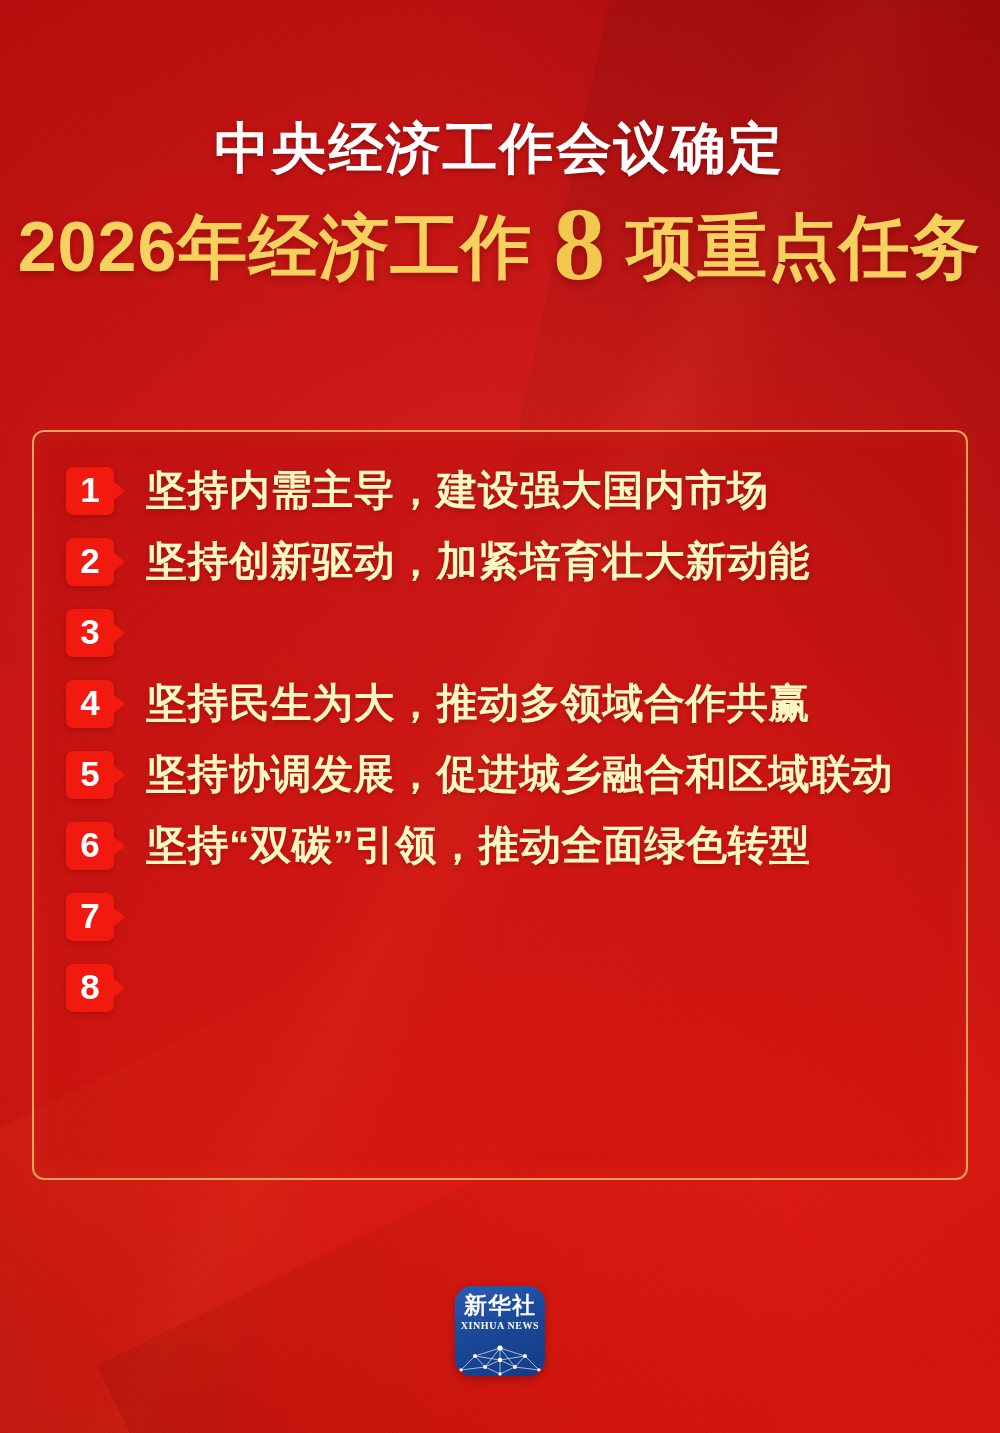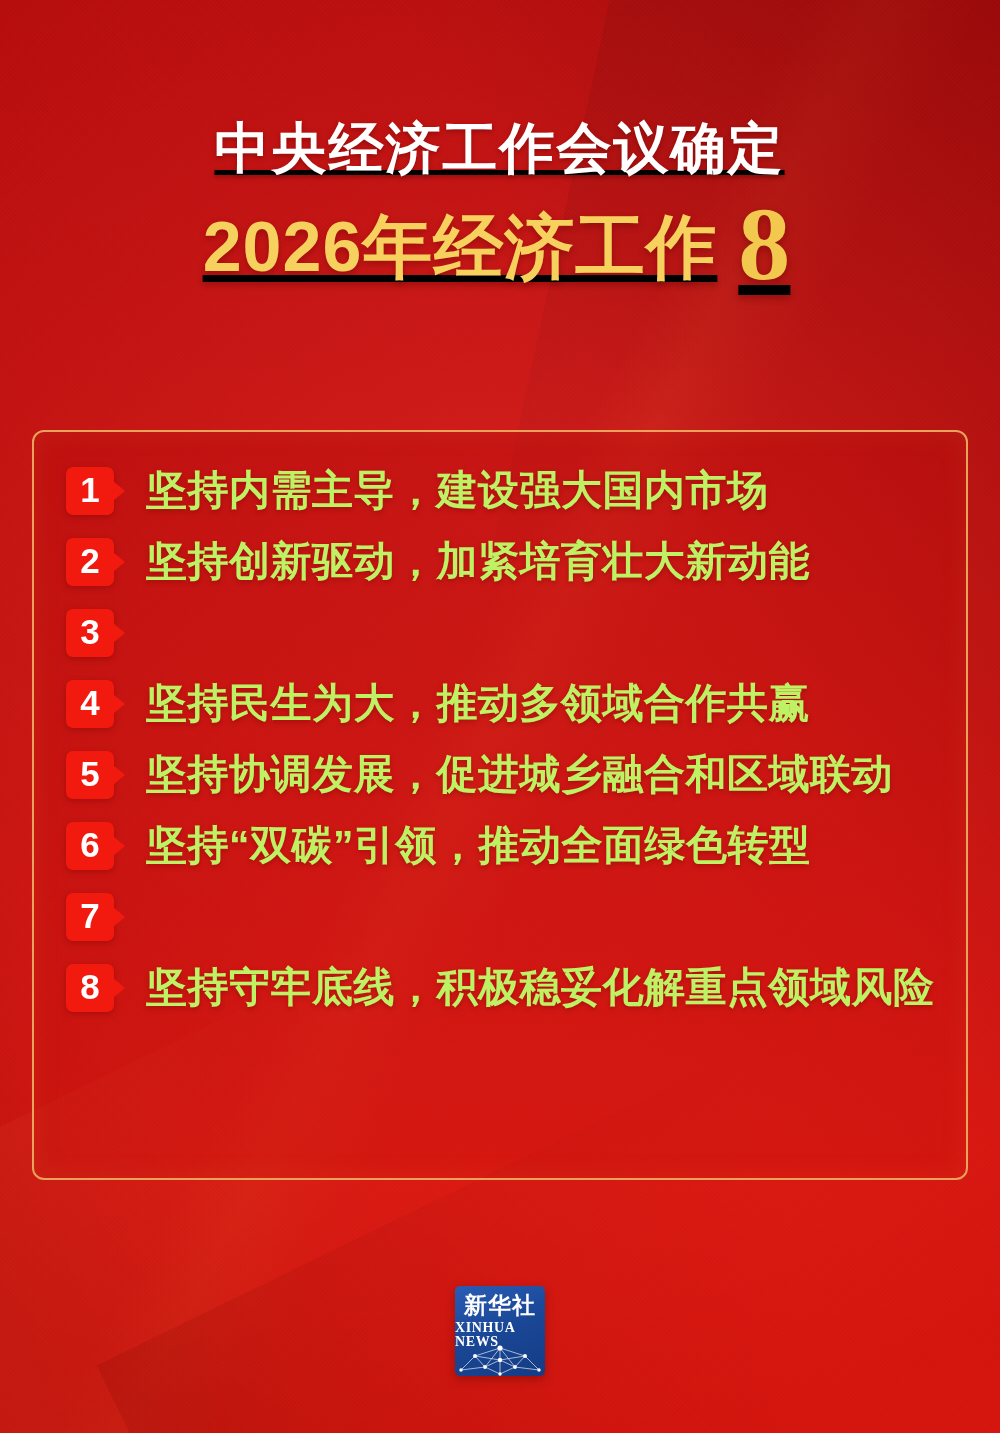--- a/index.html
+++ b/index.html
@@ -82,21 +82,20 @@
       repeating-linear-gradient(45deg, rgba(255,255,255,.05) 0 1px, rgba(0,0,0,0) 1px 3px),
       repeating-linear-gradient(-45deg, rgba(0,0,0,.05) 0 1px, rgba(0,0,0,0) 1px 3px);
   }
 
   
   .header {
     position:absolute;
     left:0; right:1px; top:118px;
     text-align:center;
     z-index:5;
-    text-decoration:underline;
   }
   .title-line1 {
     font-size:55px;
     font-weight:bold;
     color:#FFFFFF;
     letter-spacing:2px;
     line-height:1.12;
     text-shadow:0 2px 5px rgba(90,0,0,0.45);
     white-space:nowrap;
   }
@@ -182,61 +181,61 @@
   .badge-num {
     color:#FFFFFF;
     font-size:35px;
     font-weight:bold;
     line-height:1;
     position:relative;
     top:-1px;
   }
   .row-text {
     margin-left:32px;
-    color:#bef264;
+    color:#fef9c3;
     font-size:41px;
     font-weight:bold;
     letter-spacing:0.5px;
     line-height:1;
     white-space:nowrap;
     text-shadow:0 2px 5px rgba(110,0,0,0.40);
   }
 
   
   .logo-wrap {
     position:absolute;
     left:50%;
     top:1286px;
     transform:translateX(-50%);
     z-index:7;
   }
   .logo {
     width:90px; height:90px;
-    border-radius:5px;
+    border-radius:17px;
     background:linear-gradient(160deg,#2A5CB5 0%,#1A4796 48%,#143C85 100%);
     box-shadow:0 3px 10px rgba(70,0,0,0.35);
     position:relative;
     overflow:hidden;
     display:flex;
     flex-direction:column;
     align-items:center;
   }
   .logo-cn {
     margin-top:8px;
     color:#FFFFFF;
     font-size:23px;
     font-weight:bold;
     letter-spacing:1px;
     line-height:1;
     font-family:"Liberation Serif","DejaVu Serif",serif;
   }
   .logo-en {
     margin-top:4px;
     color:#FFFFFF;
-    font-size:14px;
+    font-size:10px;
     font-weight:bold;
     letter-spacing:0.6px;
     line-height:1;
     font-family:"Liberation Serif","DejaVu Serif",serif;
   }
   .logo-mesh {
     position:absolute;
     left:0; bottom:0;
     width:90px; height:40px;
   }
@@ -254,20 +253,21 @@
   <div class="bg-streak-2"></div>
   <div class="bg-vig"></div>
   <div class="bg-noise"></div>
 
   <div class="header">
     <div class="title-line1">中央经济工作会议确定</div>
 
     <div class="title-line2">
       <span class="title-gold">2026年经济工作</span>
       <span class="title-eight">8</span>
+      <span class="title-gold">项重点任务</span>
     </div>
   </div>
 
   <div class="panel"></div>
 
   <div class="list" id="task-list">
       <div class="row">
         <div class="badge">
           <span class="badge-num">1</span>
         </div>
@@ -304,21 +304,20 @@
       </div>
       <div class="row">
         <div class="badge">
           <span class="badge-num">7</span>
         </div>
       </div>
       <div class="row">
         <div class="badge">
           <span class="badge-num">8</span>
         </div>
-        <div class="row-text">坚持守牢底线，积极稳妥化解重点领域风险</div>
       </div>
     </div>
 
   <div class="logo-wrap">
     <div class="logo">
       <div class="logo-cn">新华社</div>
       <div class="logo-en">XINHUA NEWS</div>
       <svg class="logo-mesh" viewBox="0 0 90 40">
         <g stroke="#FFFFFF" stroke-width="0.7" opacity="0.9" fill="none">
           <path d="M6 34 L20 20 L45 12 L70 20 L84 34"></path>

